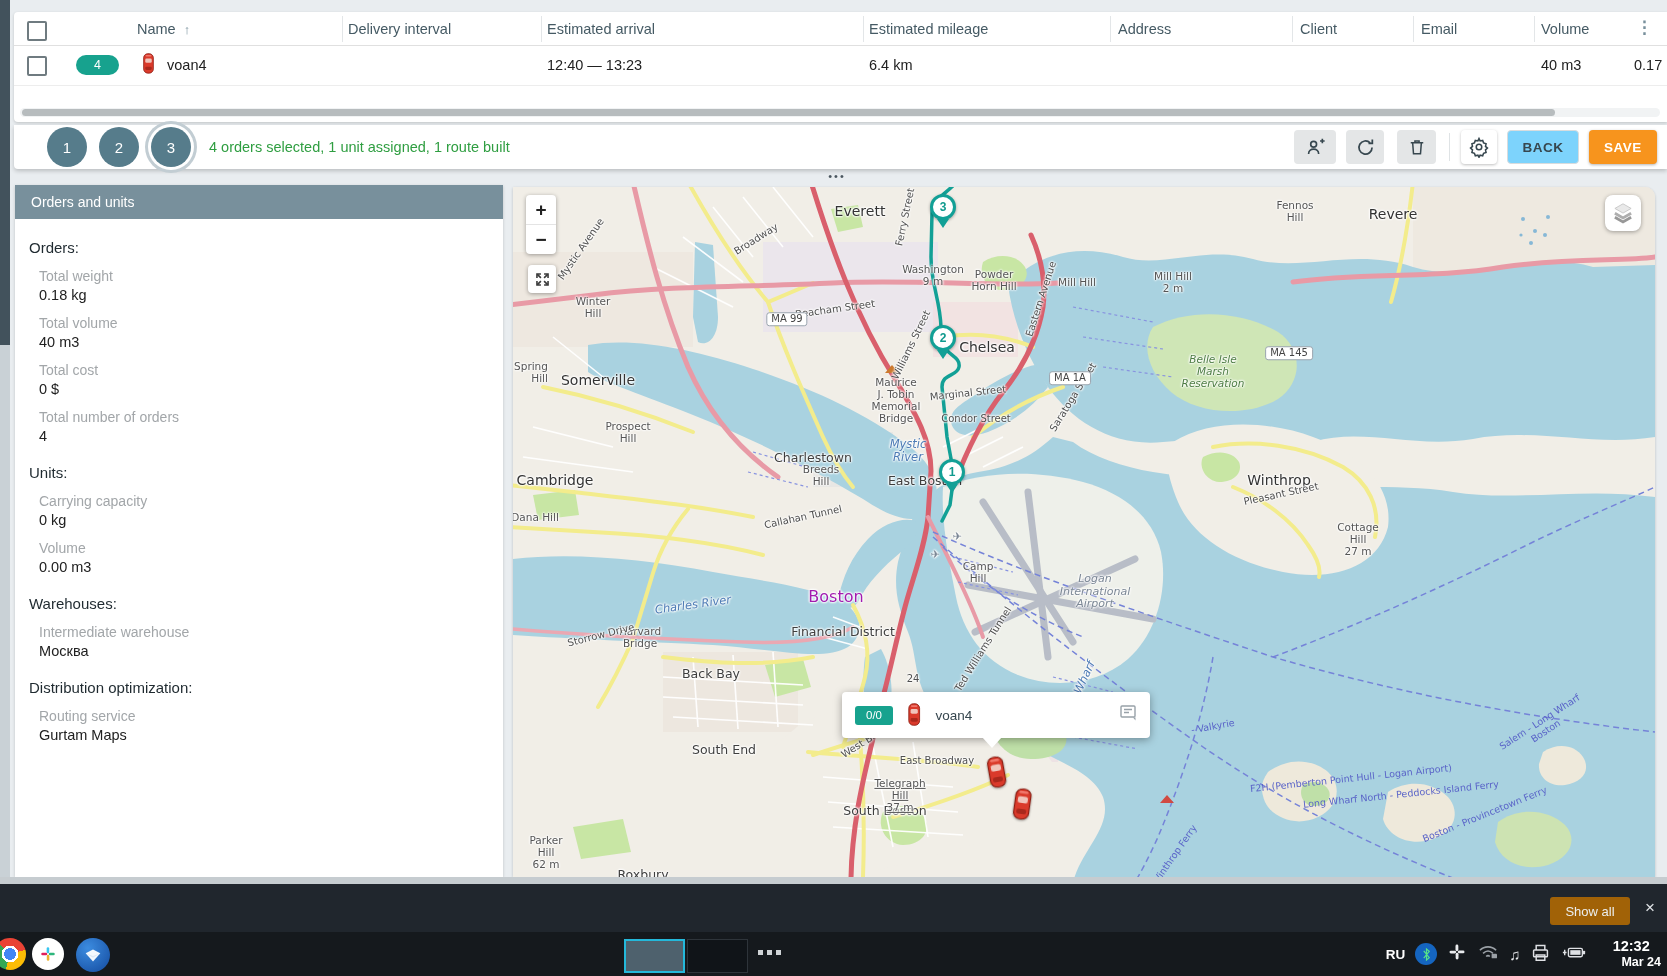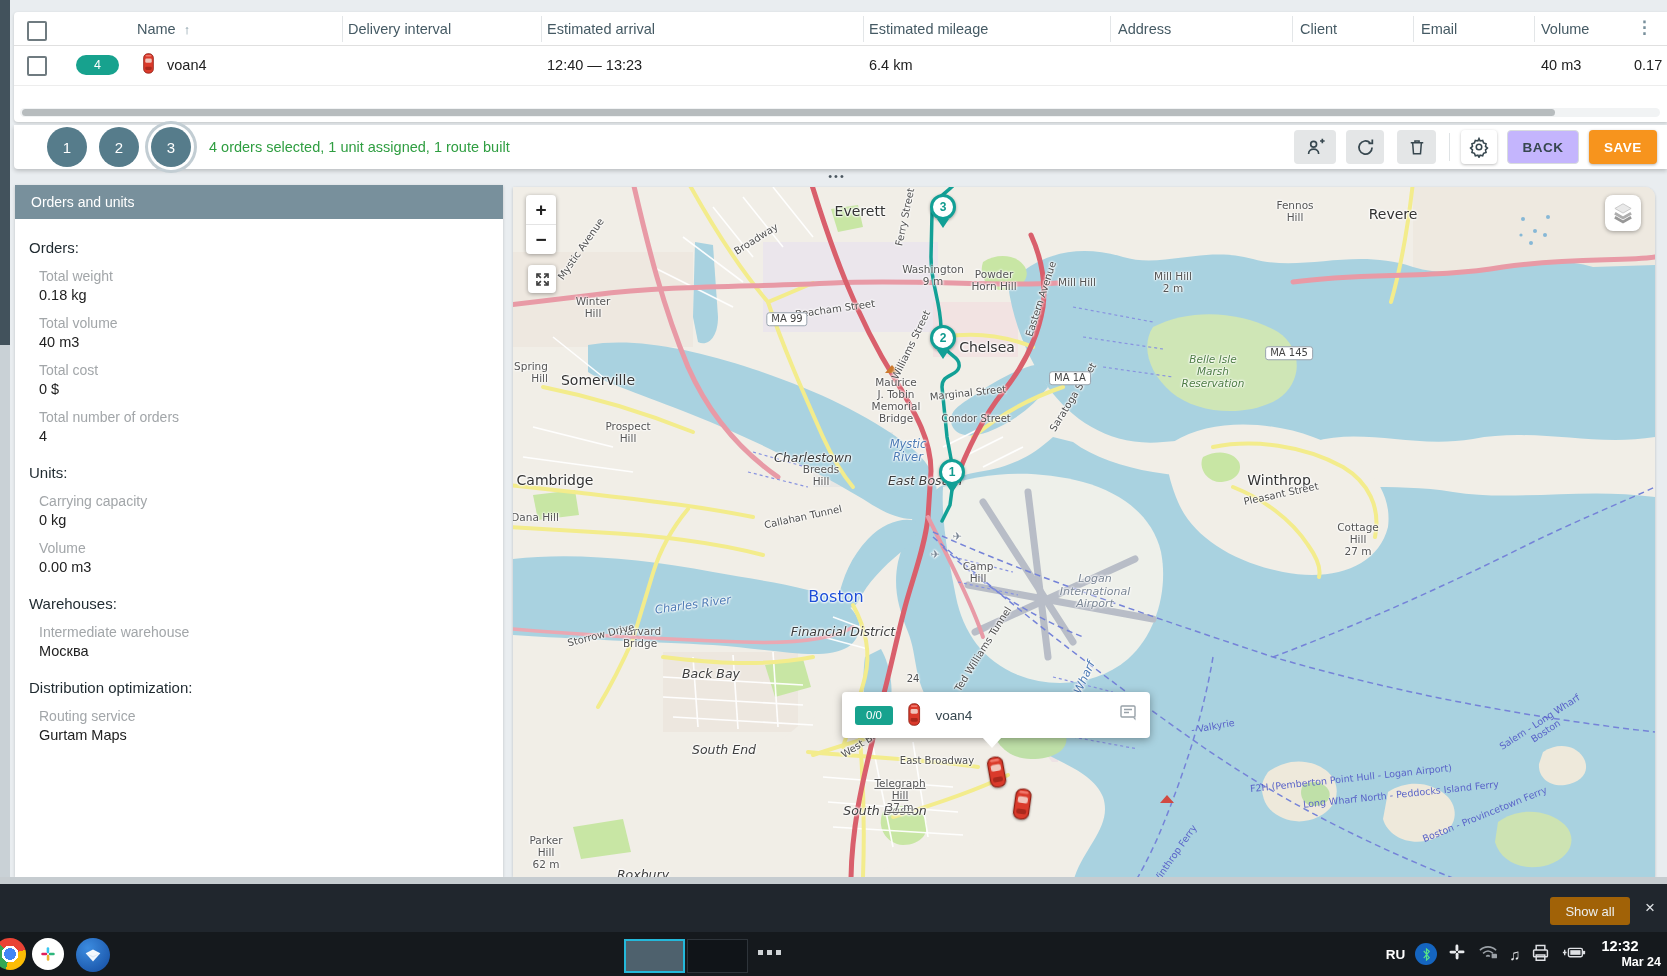--- a/index.html
+++ b/index.html
@@ -24,39 +24,39 @@
   .hthumb{position:absolute;left:2px;top:1px;width:1533px;height:7px;background:#b7bcbe;border-radius:4px;}
 
   
   .stepbar{position:absolute;left:14px;top:125px;width:1653px;height:44px;background:#fff;border-radius:0 0 0 4px;box-shadow:0 2px 4px rgba(0,0,0,.2);}
   .stepcircle{position:absolute;top:2px;width:40px;height:40px;border-radius:50%;background:#567c8b;color:#fff;font-size:15px;display:flex;align-items:center;justify-content:center;}
   .stepcircle.active{box-shadow:0 0 0 3px #ffffff,0 0 0 6px #c2cdd3;}
   .status-text{position:absolute;left:195px;top:0;height:44px;display:flex;align-items:center;font-size:14.5px;color:#2f9e41;}
   .iconbtn{position:absolute;top:5px;height:34px;background:#e4e6e7;border:none;border-radius:4px;display:flex;align-items:center;justify-content:center;cursor:pointer;}
   .whitebtn{background:#fff;box-shadow:0 1px 3px rgba(0,0,0,.25);}
   .vdiv{position:absolute;top:8px;width:1px;height:28px;background:#dfe3e5;}
-  .backbtn{position:absolute;top:5px;height:34px;background:#c4b5fd;border:1px solid #d8dcde;border-radius:4px;font-size:13.5px;font-weight:bold;color:#37474f;letter-spacing:.5px;cursor:pointer;}
+  .backbtn{position:absolute;top:5px;height:34px;background:#7dd3fc;border:1px solid #d8dcde;border-radius:4px;font-size:13.5px;font-weight:bold;color:#37474f;letter-spacing:.5px;cursor:pointer;}
   .savebtn{position:absolute;top:5px;height:34px;background:#f7941d;border:none;border-radius:4px;font-size:13.5px;font-weight:bold;color:#fff;letter-spacing:.5px;box-shadow:0 1px 3px rgba(0,0,0,.3);cursor:pointer;}
   .handle-dots{position:absolute;left:822px;top:170px;width:30px;text-align:center;font-size:11px;letter-spacing:2px;color:#4a565e;cursor:pointer;}
 
   
   .sidebar{position:absolute;left:15px;top:185px;width:488px;height:692px;background:#fff;box-shadow:0 1px 3px rgba(0,0,0,.18);overflow:hidden;}
   .sidebar-header{height:34px;background:#78909c;color:#fff;font-size:14px;display:flex;align-items:center;padding-left:16px;}
   .sec-h{margin:20px 0 4px 14px;font-size:15px;color:#1f2a30;}
   .fld{margin-left:24px;margin-top:12px;}
   .fld .lab{font-size:14px;color:#a2a6a9;}
   .fld .val{font-size:14.5px;color:#212121;margin-top:3px;}
 
   
   .map{position:absolute;left:513px;top:187px;width:1142px;height:690px;border-radius:0 10px 0 0;overflow:hidden;background:#f1eee7;box-shadow:0 1px 3px rgba(0,0,0,.2);}
   .map svg.base{position:absolute;left:0;top:0;}
   .ml{position:absolute;transform:translate(-50%,-50%);white-space:pre-line;text-align:center;font-family:"DejaVu Sans",sans-serif;color:#4a4a4a;line-height:1.15;pointer-events:none;text-shadow:0 1px 2px #fff,0 -1px 2px #fff,1px 0 2px #fff,-1px 0 2px #fff;}
-  .ml.c{font-size:16px;color:#1d4ed8;}
+  .ml.c{font-size:16px;color:#a21caf;}
   .ml.t{font-size:14px;color:#333;}
-  .ml.s{font-size:12.5px;color:#3e3e3e;font-style:italic;}
+  .ml.s{font-size:12.5px;color:#3e3e3e;}
   .ml.sm{font-size:10.5px;color:#555;}
   .ml.w{font-size:11.5px;font-style:italic;color:#4d7bb5;}
   .ml.g{font-size:10.5px;font-style:italic;color:#4e7d44;}
   .ml.a{font-size:11px;font-style:italic;color:#7b8795;}
   .ml.r{font-size:10px;color:#4f4f4f;}
   .ml.f{font-size:9.5px;color:#5a64c8;text-shadow:none;}
   .ml.b{font-size:10px;color:#444;background:#fff;border:1px solid #9aa4ae;border-radius:3px;padding:0 4px;text-shadow:none;}
   .marker{position:absolute;width:26px;height:26px;margin:-16px 0 0 -13px;background:#fff;border:3px solid #12a096;border-radius:50%;box-sizing:border-box;display:flex;align-items:center;justify-content:center;color:#0f9a8e;font-weight:bold;font-size:12px;box-shadow:0 1px 3px rgba(0,0,0,.35);z-index:5;}
   .marker .tip{position:absolute;left:50%;bottom:-11px;margin-left:-6px;width:0;height:0;border-left:6px solid transparent;border-right:6px solid transparent;border-top:9px solid #12a096;}
   .unit{position:absolute;z-index:4;filter:drop-shadow(0 1px 1px rgba(0,0,0,.4));}
@@ -83,21 +83,21 @@
   .tbird{background:radial-gradient(circle at 35% 30%, #3c8ce0, #134a9e);display:flex;align-items:center;justify-content:center;}
   .preview{position:absolute;top:7px;width:61px;height:34px;box-sizing:border-box;cursor:pointer;}
   .preview.active{background:#4e616d;border:2px solid #24b8da;}
   .preview.idle{background:#101418;border:1px solid #2e343a;}
   .ovdots{position:absolute;left:758px;top:18px;display:flex;gap:4px;cursor:pointer;}
   .ovdots i{width:5px;height:5px;background:#cfd3d6;}
   .tray{position:absolute;right:6px;top:0;height:44px;display:flex;align-items:center;gap:10px;}
   .lang{color:#fff;font-size:13.5px;font-weight:bold;}
   .bt{width:22px;height:22px;border-radius:50%;background:#1565c0;display:flex;align-items:center;justify-content:center;}
   .note{color:#e8eaed;font-size:15px;}
-  .clock{color:#fff;text-align:left;font-weight:bold;line-height:1.15;margin-left:4px;}
+  .clock{color:#fff;text-align:center;font-weight:bold;line-height:1.15;margin-left:4px;}
   .clock .t{font-size:14.5px;}
   .clock .d{font-size:12.5px;margin-left:20px;}
   [data-interactable="true"]{cursor:pointer;}
 </style>
 </head>
 <body>
 
 <div class="screen" data-interactable="false">
   <div class="edge-dark" data-interactable="false"></div>
   <div class="edge-light" data-interactable="false"></div>

